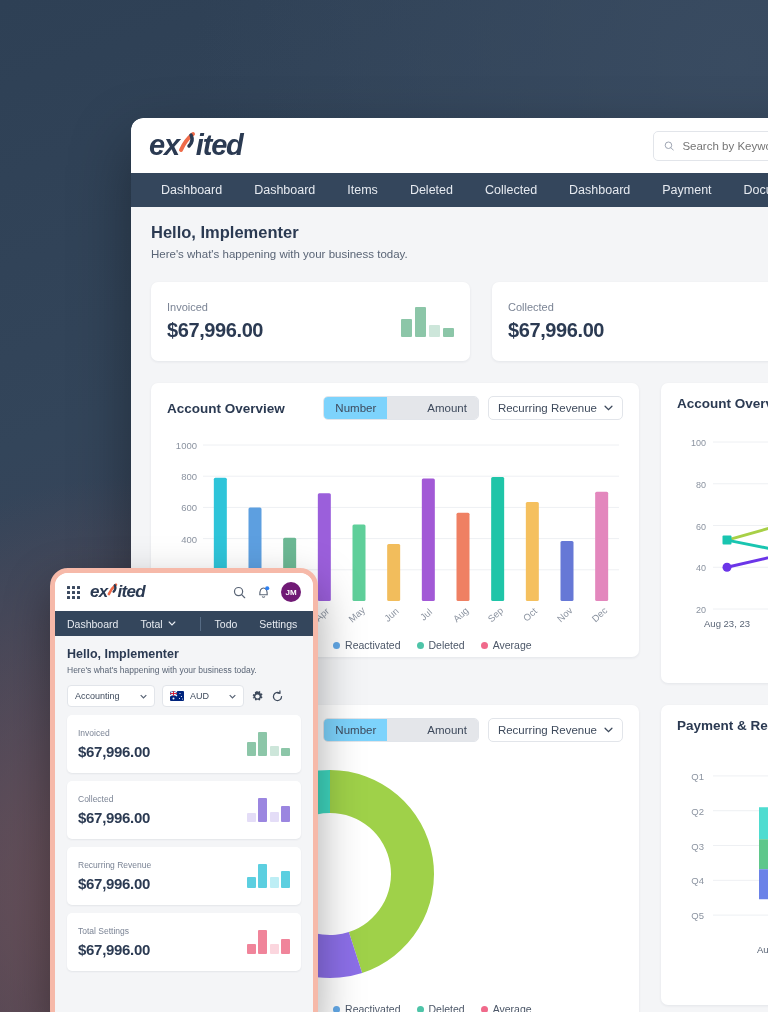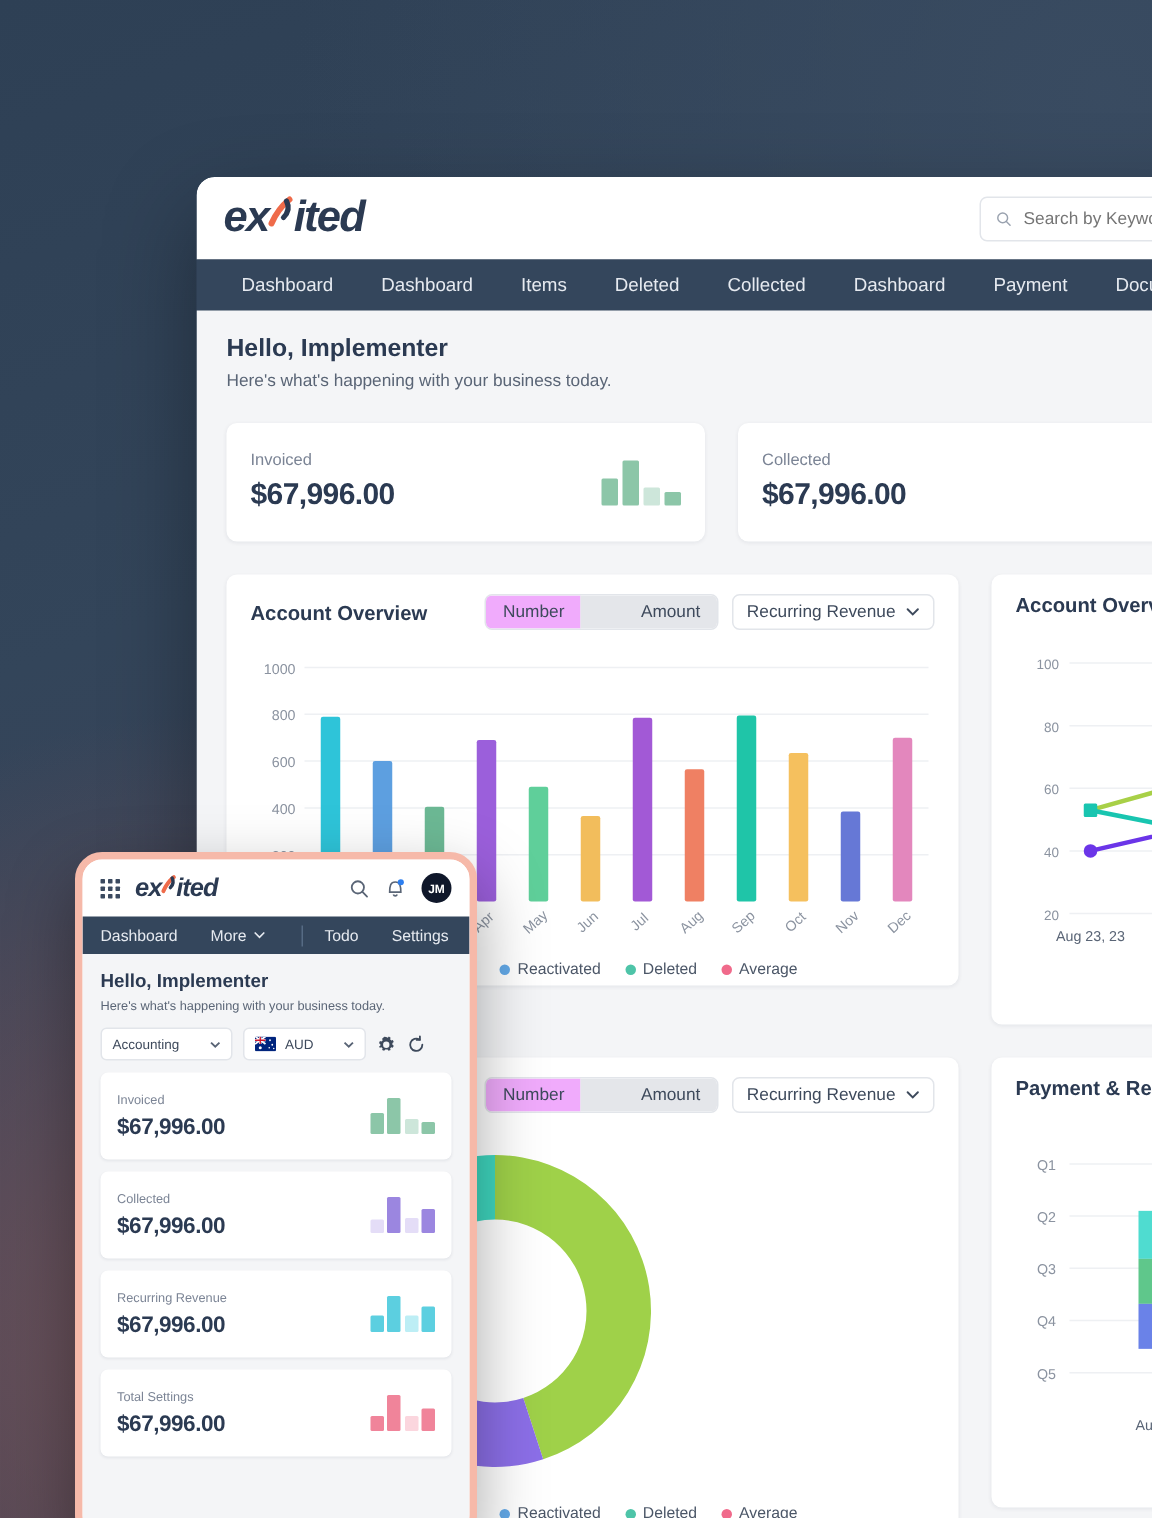--- a/index.html
+++ b/index.html
@@ -52,21 +52,21 @@
   .kpi-l .lbl { font-size:11px; color:#7b8495; }
   .kpi-l .val { font-size:20px; font-weight:700; color:#2b3a52; margin-top:6px; letter-spacing:-.4px;}
   .spark { display:flex; align-items:flex-end; gap:3px; height:30px; }
   .spark i { display:block; width:11px; border-radius:1px; }
 
   .panel-row { display:flex; gap:22px; margin-top:22px; }
   .panel { background:#fff; border-radius:7px; box-shadow:0 1px 3px rgba(20,30,50,.07); }
   .panel-hd { display:flex; align-items:center; padding:13px 16px; }
   .panel-title { font-size:13.5px; font-weight:600; color:#2b3a52; }
   .seg { margin-left:auto; display:flex; border:1px solid #e2e5ea; border-radius:5px; overflow:hidden; }
-  .seg span { font-size:11.5px; padding:5px 11px; color:#3e4a5c; background:#f0abfc; }
+  .seg span { font-size:11.5px; padding:5px 11px; color:#3e4a5c; background:#7dd3fc; }
   .seg span.on { background:#e4e6ea;padding-left:40px; }
   .sel { margin-left:9px; border:1px solid #e2e5ea; border-radius:5px; font-size:11.5px;
          padding:5px 9px; color:#3e4a5c; display:flex; align-items:center; gap:7px; background:#fff;}
   .chevron { width:9px; height:6px; }
 
   .chart-wrap { position:relative; padding:4px 16px 0 16px; }
   .legend { display:flex; gap:16px; justify-content:center; padding:8px 0 12px 0; }
   .legend div { display:flex; align-items:center; gap:5px; font-size:10.5px; color:#4c5768; }
   .legend i { width:7px; height:7px; border-radius:50%; display:block; }
 
@@ -78,21 +78,21 @@
     box-shadow:0 18px 45px rgba(0,0,0,.35);
   }
   .mb-top { height:38px; background:#fff; display:flex; align-items:center; padding:0 12px; gap:10px;}
   .grid-ic { display:grid; grid-template-columns:repeat(3,3px); gap:2px; }
   .grid-ic i { width:3px; height:3px; background:#3b4a60; display:block; border-radius:.5px;}
   .mb-logo { font-size:17px; font-weight:700; letter-spacing:-.7px; color:#2b3a52; font-style:italic;
              display:flex; align-items:baseline;}
   .mb-logo .tick { position:relative; display:inline-block; width:10px; height:13px; }
   .mb-logo .tick svg { position:absolute; left:-1px; top:-1px; }
   .mb-right { margin-left:auto; display:flex; align-items:center; gap:11px; }
-  .avatar { width:20px; height:20px; border-radius:50%; background:#0f172a; color:#fff;
+  .avatar { width:20px; height:20px; border-radius:50%; background:#701a75; color:#fff;
             font-size:8px; font-weight:700; display:flex; align-items:center; justify-content:center;}
   .mb-nav { height:25px; background:#34465c; display:flex; align-items:center; padding:0 12px; }
   .mb-nav a { color:#e6eaf0; font-size:10.5px; text-decoration:none; margin-right:22px; display:flex; align-items:center; gap:5px;}
   .mb-nav .divider { width:1px; height:14px; background:#566b84; margin:0 14px 0 2px; }
   .mb-body { background:#f4f5f7; padding:11px 12px; height:397px; }
   .mb-greet-h { font-size:12.5px; font-weight:700; color:#2b3a52; }
   .mb-greet-s { font-size:8.5px; color:#5a6576; margin-top:4px; }
   .mb-ctrls { display:flex; align-items:center; gap:7px; margin-top:10px;text-align:center; }
   .mb-dd { background:#fff; border:1px solid #e2e5ea; border-radius:4px; height:22px;
            display:flex; align-items:center; padding:0 7px; font-size:9px; color:#3e4a5c; gap:6px;}
@@ -376,21 +376,21 @@
         <path d="M5.6 12.2 a1.5 1.5 0 0 0 2.8 0" stroke="#5a6576" stroke-width="1.2" fill="none"></path>
         <circle cx="11" cy="3.4" r="2.2" fill="#2d7ff0"></circle>
       </svg>
       <div class="avatar">JM</div>
     </div>
   </div>
 
   <div class="mb-nav">
     <a href="#">Dashboard</a>
     <a href="#">
-      <span>More</span>
+      <span>Total</span>
       <svg width="8" height="5" viewBox="0 0 10 7">
         <path d="M1 1.4 L5 5.4 L9 1.4" stroke="#e6eaf0" stroke-width="1.6" fill="none" stroke-linecap="round"></path>
       </svg>
     </a>
     <div class="divider"></div>
     <a href="#">Todo</a>
     <a href="#" style="margin-right:0">Settings</a>
   </div>
 
   <div class="mb-body">

